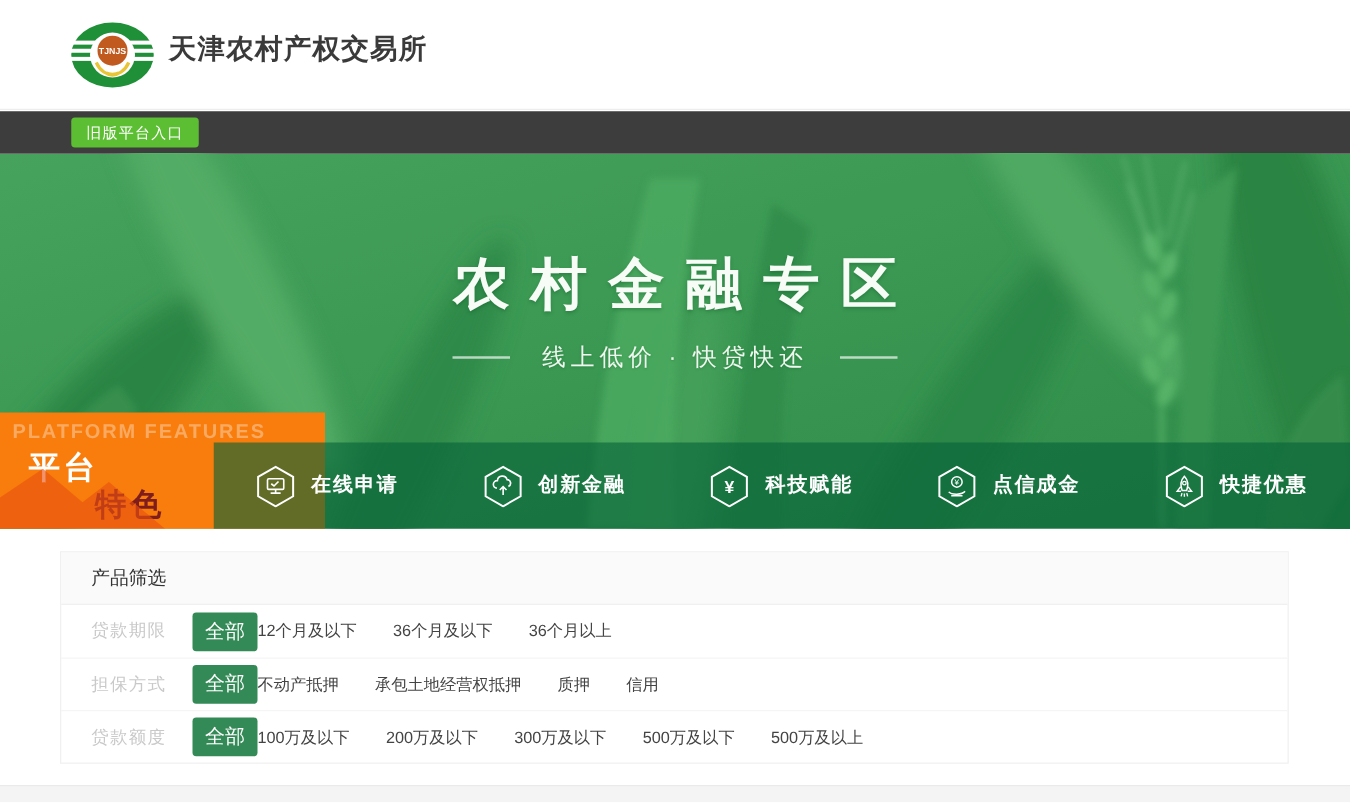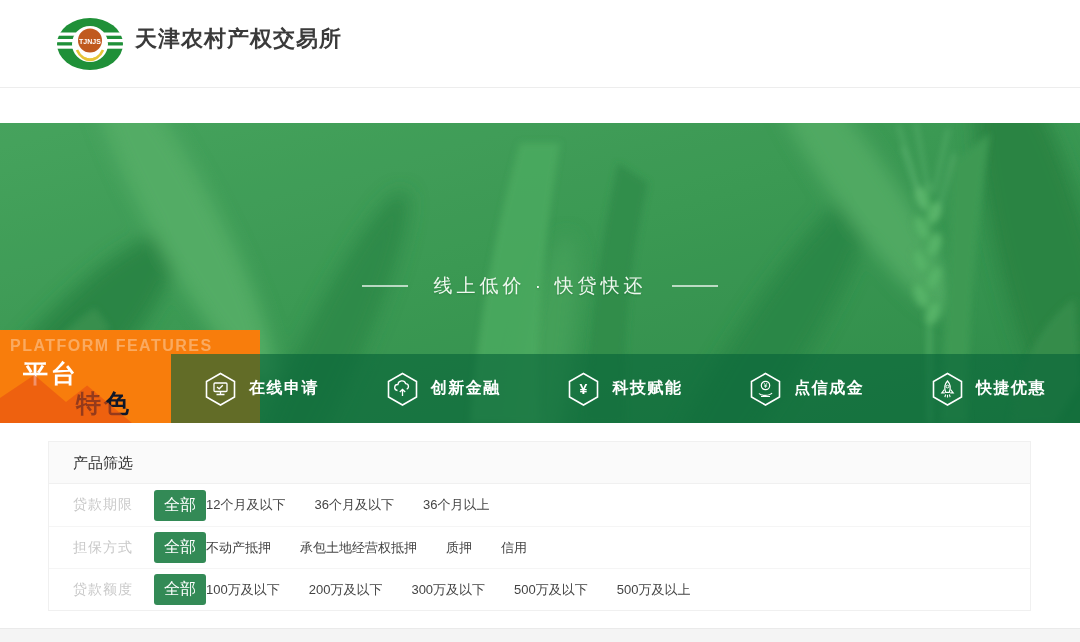--- a/index.html
+++ b/index.html
@@ -28,21 +28,21 @@
   .hero-title { position:absolute; top:74px; left:0; width:100%; text-align:center; font-size:45px; font-weight:bold;
                 color:#f7fcf7; letter-spacing:17px; text-indent:17px; text-shadow:0 2px 3px rgba(0,70,25,.28); }
   .hero-subrow { position:absolute; top:150px; left:0; width:100%; display:flex; justify-content:center; align-items:center; gap:26px; }
   .hero-subline { width:46px; height:2px; background:rgba(255,255,255,.66); }
   .hero-sub { font-size:19px; color:#eff8ef; letter-spacing:4px; text-shadow:0 1px 2px rgba(0,70,25,.25); }
 
   
   .feat-box { position:absolute; left:0; top:207px; width:260px; height:93px; background:#f87d0c; z-index:1; }
   .feat-eyebrow { position:absolute; left:10px; top:7px; font-size:16px; font-weight:bold; color:rgba(255,255,255,.35); letter-spacing:1.5px; }
   .feat-t1 { position:absolute; left:23px; top:27px; font-size:25px; font-weight:bold; color:#fff; letter-spacing:3px; }
-  .feat-t2 { position:absolute; left:76px; top:57px; font-size:25px; font-weight:bold; color:#0f172a; letter-spacing:3px; }
+  .feat-t2 { position:absolute; left:76px; top:57px; font-size:25px; font-weight:bold; color:#7f1d1d; letter-spacing:3px; }
   .feat-mountains { position:absolute; left:0; bottom:0; width:132px; height:48px; background:rgba(233,80,18,.62);
                     clip-path:polygon(0 100%, 0 48%, 26% 0, 50% 56%, 66% 22%, 100% 100%); }
 
   
   .feature-menu { position:absolute; left:171px; right:0; bottom:0; height:69px; background:rgba(7,99,56,.62);
                   display:flex; z-index:2; }
   .feature-item { flex:1 1 0; display:flex; align-items:center; justify-content:center; gap:13px; cursor:pointer; }
   .fi { width:31px; height:34px; display:block; }
   .feature-label { font-size:16px; font-weight:bold; color:#fff; letter-spacing:1.5px; white-space:nowrap; }
 
@@ -84,20 +84,23 @@
         <span class="nav-item"></span>
         <span class="nav-item"></span>
         <span class="nav-item"></span>
         <span class="nav-item active"></span>
         <span class="nav-item"></span>
         <span class="nav-item"></span>
         <span class="nav-item"></span>
       </div>
   </div>
 
+  <div class="darkbar">
+    <button class="old-btn">旧版平台入口</button>
+  </div>
 
   <div class="hero">
     <svg class="hero-bg" width="1080" height="300" viewBox="0 0 1080 300">
       <defs>
         <linearGradient id="gbase" x1="0" y1="0" x2="1" y2="1">
           <stop offset="0" stop-color="#49a660"></stop>
             <stop offset=".45" stop-color="#3d9b55"></stop>
             <stop offset="1" stop-color="#2f8c4a"></stop>
         </linearGradient>
         <filter id="b1" x="-40%" y="-40%" width="180%" height="180%">
@@ -141,20 +144,21 @@
           <path d="M920 70 L 898 2"></path>
             <path d="M928 66 L 916 0"></path>
             <path d="M934 70 L 948 6"></path>
           <path d="M924 88 L 902 24"></path>
             <path d="M936 96 L 954 30"></path>
         </g>
       </g>
       <rect width="1080" height="300" fill="#2f8c4a" opacity=".12"></rect>
     </svg>
 
+    <div class="hero-title">农村金融专区</div>
     <div class="hero-subrow">
       <span class="hero-subline"></span>
       <span class="hero-sub">线上低价 · 快贷快还</span>
       <span class="hero-subline"></span>
     </div>
 
     <div class="feat-box">
       <div class="feat-eyebrow">PLATFORM FEATURES</div>
       <div class="feat-t1">平台</div>
       <div class="feat-t2">特色</div>

